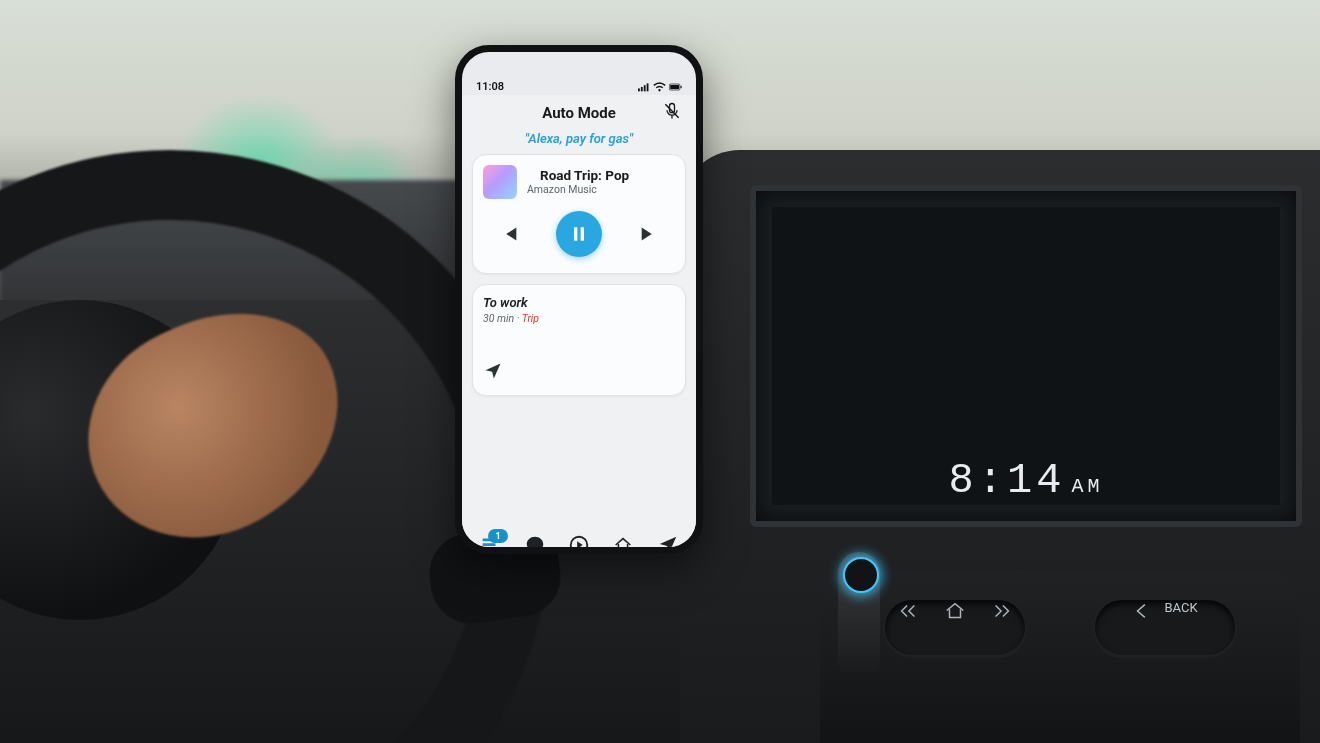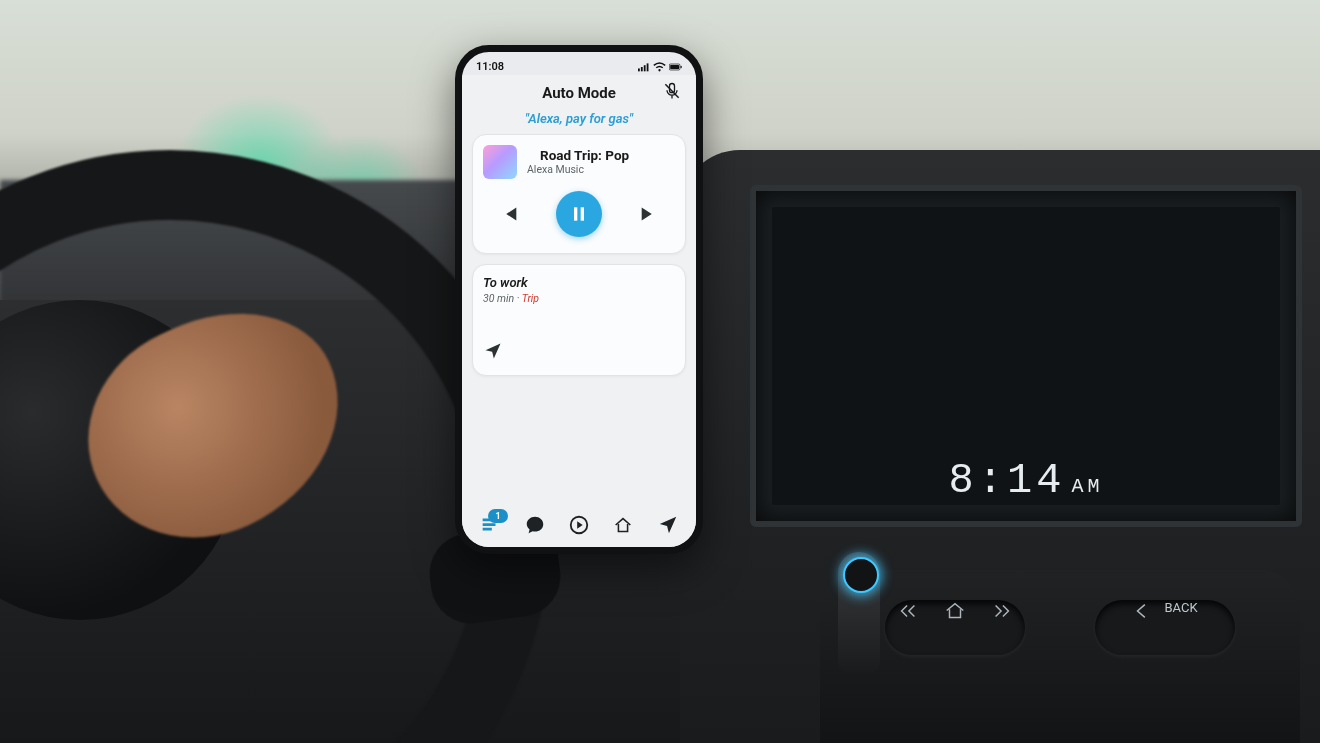--- a/index.html
+++ b/index.html
@@ -62,21 +62,21 @@
                border:2px solid #3ec8ff; }
 
   
   .mount-stalk { position:absolute; left:430px; top:530px; width:130px; height:90px;
                  background:#111214; border-radius:40px 10px 40px 40px;
                  transform: rotate(-8deg); filter: blur(0.6px);}
   .phone { position:absolute; left:455px; top:45px; width:234px; height:495px;
            background:#e9ebee; border-radius:34px; border:7px solid #101113;
            box-shadow: 0 15px 40px rgba(0,0,0,0.5); overflow:hidden; }
   .status-bar { display:flex; justify-content:space-between; align-items:flex-start;
-                padding:8px 14px 2px; font-size:11px; font-weight:600; color:#111;}
+                padding:8px 14px 2px; font-size:11px; font-weight:600; color:#111;margin-top:20px;}
   .status-icons svg { width:13px; height:10px; display:inline-block; vertical-align:middle; }
   .app { display:flex; flex-direction:column; background:#eff1f3; height:calc(100% - 20px);}
   .hdr { display:flex; align-items:center; justify-content:flex-start; padding:6px 14px 2px;}
   .hdr-title { font-size:15px; font-weight:700; color:#1a1a1b; margin:0 auto;}
   .mic-off svg { width:20px; height:20px; }
   .hint { text-align:center; color:#2a9ed6; font-size:13px; font-style:italic; font-weight:600; padding:4px 0 8px;}
   .card { background:#fbfcfd; border:1px solid #e1e4e7; border-radius:14px;
           margin:0 10px 10px; padding:10px; box-shadow:0 1px 3px rgba(0,0,0,0.05);}
   .nowplay { display:flex; gap:10px; align-items:center;}
   .album { width:34px; height:34px; border-radius:6px;
@@ -201,21 +201,21 @@
         </span>
       </div>
 
       <div class="hint">"Alexa, pay for gas"</div>
 
       <div class="card">
         <div class="nowplay">
           <div class="album"></div>
           <div>
             <div class="np-title">Road Trip: Pop</div>
-            <div class="np-sub">Alexa Music</div>
+            <div class="np-sub">Amazon Music</div>
           </div>
         </div>
         <div class="transport">
           <div class="t-btn">
             <svg viewBox="0 0 24 24">
                 <path d="M7 5v14"></path>
                 <path d="M20 5 9 12l11 7z" fill="#2c3134"></path>
               </svg>
           </div>
           <div class="play">

